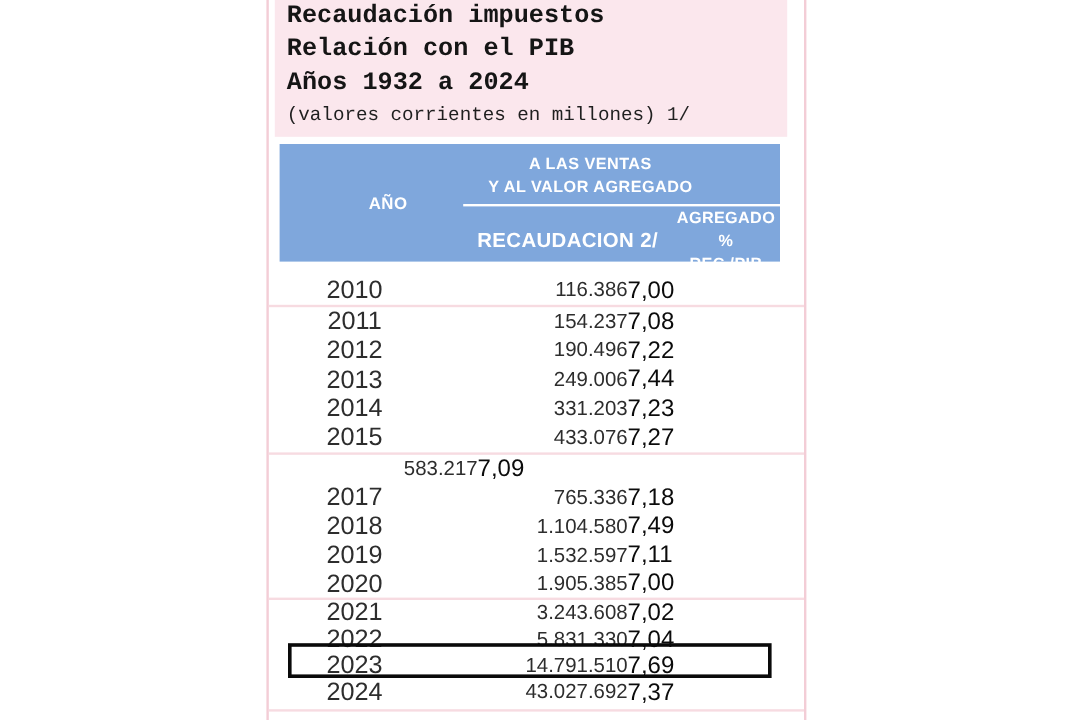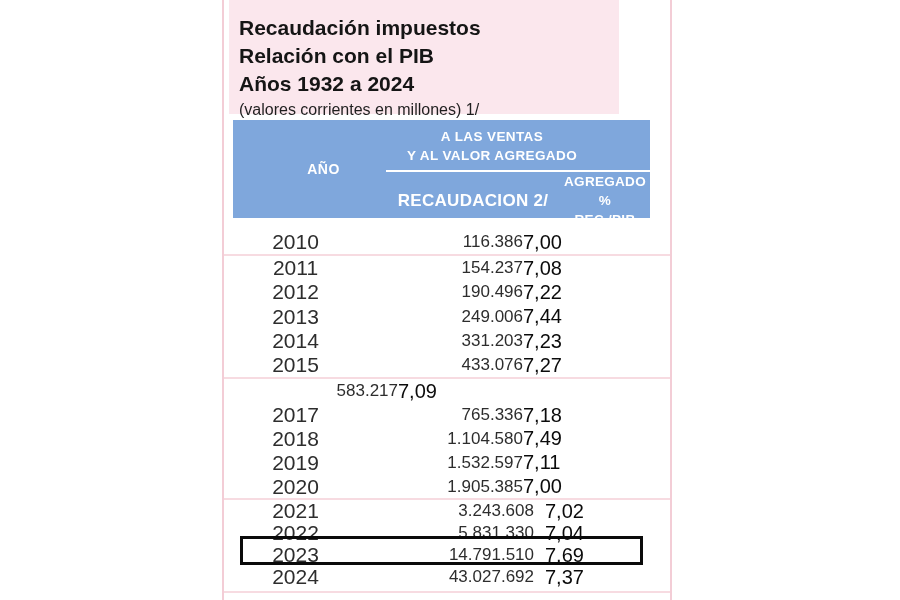--- a/index.html
+++ b/index.html
@@ -19,23 +19,24 @@
     font-family:"Liberation Sans", sans-serif;overflow:hidden;
   }
   .card{
     position:absolute;left:222px;top:0;width:450px;height:600px;
     background:#fff;box-sizing:border-box;
     border-left:2px solid var(--card-border);
     border-right:2px solid var(--card-border);
   }
   
   .title-block{
-    position:absolute;left:5px;top:0;width:390px;height:114px;
+    position:absolute;left:5px;top:0;width:427px;height:114px;
     background:var(--title-bg);box-sizing:border-box;
-    padding:14px 0 0 10px;
+    padding:0 0 0 10px;
+    font-family:Liberation Mono, monospace;
   }
   .title-line{
     font-size:21px;font-weight:bold;line-height:28px;color:var(--text-title);
   }
   .subtitle-line{
     font-size:16px;line-height:24px;color:#1f1f1f;
   }
   
   .thead{
     position:absolute;left:9px;top:120px;width:417px;height:98px;
@@ -60,21 +61,21 @@
   .tbody{position:absolute;left:0;top:218px;width:446px;}
   .group{border-bottom:2px solid var(--separator);}
   .group:nth-child(1){padding-top:12px;}
   .group:nth-child(4){padding-bottom:3px;}
   .row{
     display:flex;align-items:center;height:24px;
     padding:0 20px 0 9px;box-sizing:border-box;
   }
   .group:nth-child(2) .row{height:24.3px;}
   .group:nth-child(3) .row{height:23.8px;}
-  .group:nth-child(4) .row{height:22px;gap:11px;}
+  .group:nth-child(4) .row{height:22px;}
   .cell{white-space:nowrap;}
   .cell.year{width:125px;text-align:center;font-size:21px;color:var(--text-body);}
   .cell.rec{width:165px;text-align:right;font-size:17px;color:var(--text-body);}
   .cell.rel{flex:1;text-align:left;padding-right:16px;font-size:20px;font-weight:normal;color:var(--text-bold);box-sizing:border-box;}
   .row.highlighted{position:relative;}
   .row.highlighted::after{
     content:"";position:absolute;top:-8px;bottom:1px;left:16px;right:27px;
     border:3px solid var(--highlight-border);pointer-events:none;
   }
 </style>

